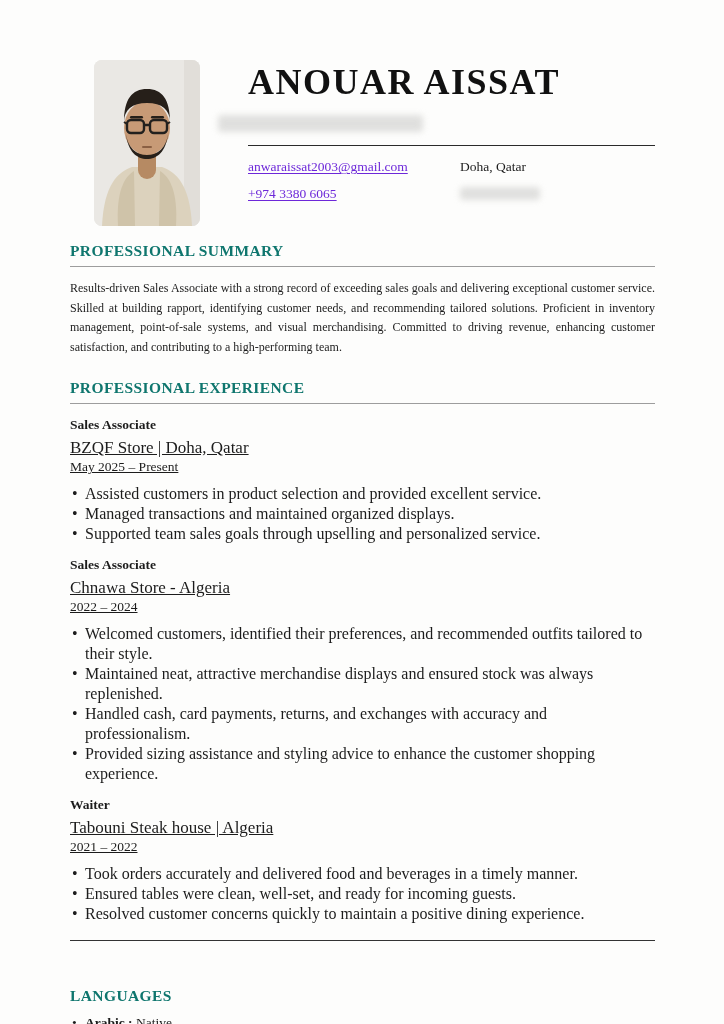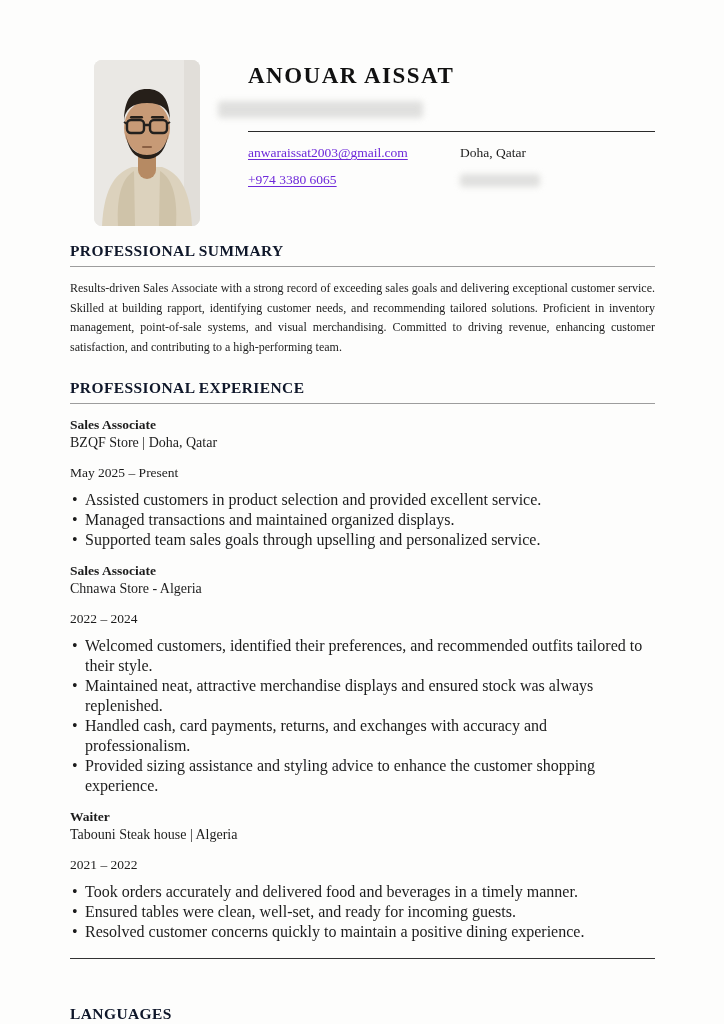--- a/index.html
+++ b/index.html
@@ -30,21 +30,21 @@
   }
   .photo-wrap svg { display: block; }
   .header-main {
     flex: 1;
     margin-left: 48px;
     position: relative;
     padding-top: 4px;
   }
   .name {
     margin: 0;
-    font-size: 23px;
+    font-size: 36px;
     font-weight: bold;
     letter-spacing: 1.5px;
     line-height: 1.05;
     color: #111111;
     white-space: nowrap;
   }
   .redact {
     background: #d6d6d4;
     filter: blur(3px);
     border-radius: 3px;
@@ -68,37 +68,37 @@
   }
   .location { text-decoration: none; }
   .redact-contact { width: 80px; height: 13px; }
 
   
   .section-heading {
     margin: 0;
     font-size: 15.5px;
     font-weight: bold;
     letter-spacing: 0.4px;
-    color: #0f172a;
+    color: #0f766e;
   }
   .heading-rule { border: 0; border-top: 1px solid #9d9d9d; margin: 6px 0 0 0; }
 
   .summary-section { margin-top: 16px; }
   .summary-text {
     margin: 12px 0 0 0;
     font-size: 12px;
     line-height: 19.5px;
     text-align: justify;
   }
 
   .experience-section { margin-top: 22px; }
   .job { margin-top: 12px; }
   .job-title { margin: 0; font-size: 13.5px; font-weight: bold; line-height: 18px; }
-  .job-company { font-size: 14px; line-height: 18px; }
-  .job-dates { margin-top: 12px; font-size: 13.5px; line-height: 18px; }
+  .job-company { margin-top: 5px; font-size: 17px; line-height: 18px; text-decoration: underline; }
+  .job-dates { margin-top: 1px; font-size: 13.5px; line-height: 18px; text-decoration: underline; }
   .bullets {
     list-style: none;
     margin: 8px 0 0 0;
     padding: 0;
     font-size: 16px;
   }
   .bullets li {
     position: relative;
     padding-left: 15px;
     line-height: 20px;

